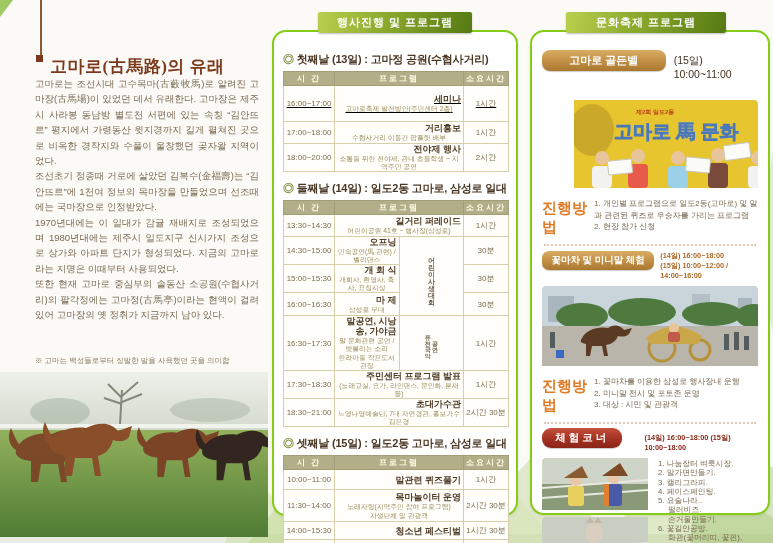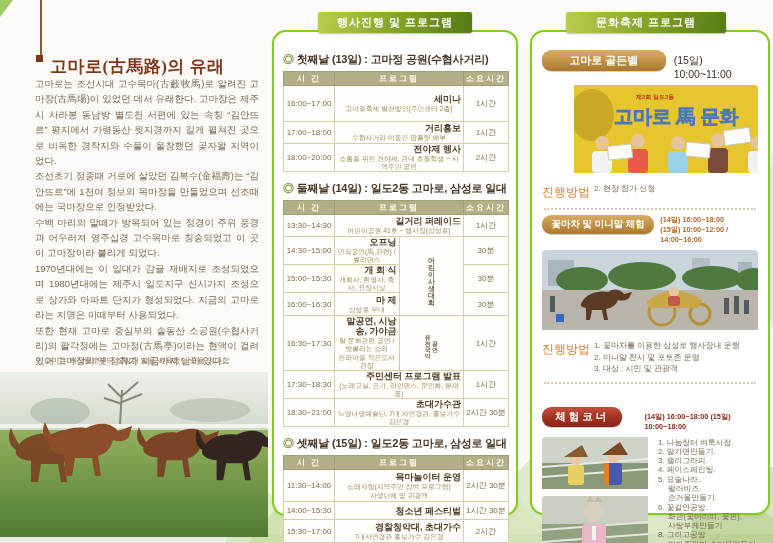--- a/index.html
+++ b/index.html
@@ -48,30 +48,30 @@
   .prg-sub{font-size:6.8px;color:#998c5c;line-height:8px;margin-top:1px;}
   .vcell{display:flex;gap:1px;align-items:center;justify-content:center;}
   .vtxt{writing-mode:vertical-rl;text-orientation:upright;font-size:7px;line-height:1.05;
     font-weight:bold;color:#6b5f46;}
   .vtxt.sm{font-size:6px;}
   
   .sec-head{display:flex;align-items:flex-start;margin-top:6px;}
   .tab{border-radius:9px;color:#fff;font-weight:bold;text-align:center;
     background:linear-gradient(180deg,#d9ac64 0%,#c08f44 55%,#a9772e 100%);
     box-shadow:0 1px 1px rgba(0,0,0,.2);}
-  .tab1{width:132px;font-size:11px;padding:3px 0;}
-  .tab2{width:128px;font-size:9.5px;padding:3px 0;}
+  .tab1{width:132px;font-size:11px;padding:3px 0;border-radius:8px;}
+  .tab2{width:128px;font-size:9.5px;padding:3px 0;border-radius:7px;}
   .tab3{width:92px;font-size:10.5px;letter-spacing:3px;padding:3px 0;
     background:linear-gradient(180deg,#c4503c 0%,#a33223 55%,#8a2418 100%);}
   .time-big{font-size:10.5px;font-weight:normal;color:#3f3020;margin:4px 0 0 8px;}
   .time-sm{font-size:7.3px;font-weight:bold;color:#b06a28;line-height:10px;margin-left:6px;}
   .time-red{font-size:7.3px;font-weight:bold;color:#8a2a1a;margin:5px 0 0 6px;}
   .photo{border-radius:4px;overflow:hidden;display:block;}
   .method{display:flex;margin-top:6px;}
-  .method-label{width:52px;font-size:12px;font-weight:normal;color:#e07c28;padding-top:1px;}
+  .method-label{width:52px;font-size:15px;font-weight:bold;color:#e07c28;padding-top:1px;}
   .method-items{flex:1;font-size:8px;color:#7a6a52;line-height:11.5px;}
   .dotline{border:0;border-top:2px dotted #dcc9ae;margin:7px 2px 0 2px;}
   .xp-body{display:flex;margin-top:6px;}
   .xp-photos{width:108px;}
   .xp-list{flex:1;padding-left:8px;font-size:7.8px;color:#7a6a52;line-height:9.3px;padding-top:1px;}
   .xline{white-space:nowrap;}
   .xline.ind{padding-left:10px;}
 </style>
 </head>
 <body>
@@ -89,21 +89,20 @@
   <polygon points="520,500 560,543 480,543" fill="#d2e4ae" opacity="0.45"></polygon>
 </svg>
 
 <div class="lp">
   <div class="lp-rule"></div>
   <div class="lp-bullet"></div>
   <h1 class="lp-title">고마로(古馬路)의 유래</h1>
   <div class="lp-body">
     <p>고마로는 조선시대 고수목마(古藪牧馬)로 알려진 고마장(古馬場)이 있었던 데서 유래한다. 고마장은 제주시 사라봉 동남방 별도천 서편에 있는 속칭 “김안뜨르” 평지에서 가령동산 윗지경까지 길게 펼쳐진 곳으로 비옥한 경작지와 수풀이 울창했던 곶자왈 지역이었다.</p>
     <p>조선초기 정종때 거로에 살았던 김복수(金福壽)는 “김안뜨르”에 1천여 정보의 목마장을 만들었으며 선조때에는 국마장으로 인정받았다.</p>
-    <p>수백 마리의 말떼가 방목되어 있는 정경이 주위 풍경과 어우러져 영주십경 고수목마로 칭송되었고 이 곳이 고마장이라 불리게 되었다.</p>
     <p>1970년대에는 이 일대가 감귤 재배지로 조성되었으며 1980년대에는 제주시 일도지구 신시가지 조성으로 상가와 아파트 단지가 형성되었다. 지금의 고마로라는 지명은 이때부터 사용되었다.</p>
     <p>또한 현재 고마로 중심부의 솔동산 소공원(수협사거리)의 팔각정에는 고마정(古馬亭)이라는 현액이 걸려 있어 고마장의 옛 정취가 지금까지 남아 있다.</p>
   </div>
   <div class="lp-foot">※ 고마는 백성들로부터 징발한 말을 사육했던 곳을 의미함</div>
   <div class="lp-photo">
     <svg width="268" height="165" viewBox="0 0 268 165">
       <defs>
         <linearGradient id="sky" x1="0" y1="0" x2="0" y2="1">
           <stop offset="0" stop-color="#eef0ea"></stop>
             <stop offset="1" stop-color="#cdd6c6"></stop>
@@ -135,21 +134,21 @@
     <span class="mark">◎</span>
     <span>첫째날 (13일) : 고마정 공원(수협사거리)</span>
   </div>
   <table class="sched">
     <tbody>
         <tr>
       <th style="width:50px">시 간</th>
       <th>프로그램</th>
       <th style="width:44px">소요시간</th>
     </tr>
-    <tr style="height:36px;">
+    <tr style="height:36px;text-decoration:underline;">
       <td class="t-time">16:00~17:00</td>
       <td>
             <div class="prg-title">세미나</div>
           <div class="prg-sub">고마로축제 발전방안(주민센터 2층)</div>
           </td>
       <td class="t-dur">1시간</td>
     </tr>
     <tr style="height:22px;">
       <td class="t-time">17:00~18:00</td>
       <td>
@@ -255,20 +254,27 @@
     <span class="mark">◎</span>
     <span>셋째날 (15일) : 일도2동 고마로, 삼성로 일대</span>
   </div>
   <table class="sched">
     <tbody>
         <tr>
       <th style="width:50px">시 간</th>
       <th>프로그램</th>
       <th style="width:44px">소요시간</th>
     </tr>
+    <tr style="height:20px;">
+      <td class="t-time">10:00~11:00</td>
+      <td>
+            <div class="prg-title">말관련 퀴즈풀기</div>
+          </td>
+      <td class="t-dur">1시간</td>
+    </tr>
     <tr style="height:32px;">
       <td class="t-time">11:30~14:00</td>
       <td>
             <div class="prg-title">목마놀이터 운영</div>
           <div class="prg-sub">노래자랑(지역주민 참여 프로그램)</div>
           <div class="prg-sub">자생단체 및 관광객</div>
           </td>
       <td class="t-dur">2시간 30분</td>
     </tr>
     <tr style="height:18px;">
@@ -291,21 +297,21 @@
     </table>
 </div>
 
 <div class="banner" style="left:566px;width:160px;">문화축제 프로그램</div>
 <div class="card" id="right-card">
 
   <div class="sec-head" style="margin-top:10px;">
     <div class="tab tab1">고마로 골든벨</div>
     <div class="time-big">(15일) 10:00~11:00</div>
   </div>
-  <div class="photo" style="margin-top:5px;padding-left:32px;">
+  <div class="photo" style="margin-top:20px;padding-left:32px;">
     <svg width="216" height="88" viewBox="0 0 216 88">
       <rect width="216" height="88" fill="#e6c52e"></rect>
       <ellipse cx="18" cy="30" rx="22" ry="26" fill="#8a6a20" opacity="0.3"></ellipse>
       <text x="62" y="14" font-size="6" fill="#c04020" font-weight="bold">제2회 일도2동</text>
       <text x="40" y="38" font-size="19" font-weight="bold" fill="#ffffff" stroke="#4a78b8" stroke-width="0.8">고마로 馬 문화</text>
       <g>
         <circle cx="28" cy="58" r="7" fill="#e8c49a"></circle>
           <rect x="18" y="66" width="20" height="22" rx="4" fill="#f2f2f0"></rect>
         <circle cx="64" cy="56" r="7" fill="#e8c49a"></circle>
           <rect x="54" y="64" width="20" height="24" rx="4" fill="#e85a4a"></rect>
@@ -318,20 +324,21 @@
         <rect x="34" y="60" width="24" height="14" rx="1" fill="#fbfbf8" stroke="#c8c8c0" transform="rotate(-6 46 67)"></rect>
         <rect x="112" y="58" width="24" height="14" rx="1" fill="#fbfbf8" stroke="#c8c8c0" transform="rotate(5 124 65)"></rect>
         <rect x="150" y="44" width="26" height="15" rx="1" fill="#fbfbf8" stroke="#c8c8c0" transform="rotate(-8 163 51)"></rect>
         <rect x="190" y="30" width="24" height="13" rx="1" fill="#fbfbf8" stroke="#c8c8c0" transform="rotate(10 202 36)"></rect>
       </g>
     </svg>
   </div>
   <div class="method">
     <div class="method-label">진행방법</div>
     <div class="method-items">
+      <div>1. 개인별 프로그램으로 일도2동(고마로) 및 말과 관련된 퀴즈로 우승자를 가리는 프로그램</div>
       <div>2. 현장 참가 신청</div>
     </div>
   </div>
   <hr class="dotline">
 
   <div class="sec-head" style="margin-top:5px;">
     <div class="tab tab2">꽃마차 및 미니말 체험</div>
     <div class="time-sm">
       <div>(14일) 16:00~18:00</div>
       <div>(15일) 10:00~12:00 / 14:00~16:00</div>
@@ -370,21 +377,21 @@
   <div class="method">
     <div class="method-label">진행방법</div>
     <div class="method-items">
       <div>1. 꽃마차를 이용한 삼성로 행사장내 운행</div>
       <div>2. 미니말 전시 및 포토존 운영</div>
       <div>3. 대상 : 시민 및 관광객</div>
     </div>
   </div>
   <hr class="dotline">
 
-  <div class="sec-head" style="margin-top:23px;gap:16px;">
+  <div class="sec-head" style="margin-top:4px;gap:16px;">
     <div class="tab tab3">체험코너</div>
     <div class="time-red">(14일) 16:00~18:00 (15일) 10:00~18:00</div>
   </div>
   <div class="xp-body">
     <div class="xp-photos">
       <div class="photo">
         <svg width="106" height="52" viewBox="0 0 106 52">
           <rect width="106" height="52" fill="#cfd4c8"></rect>
           <rect y="26" width="106" height="26" fill="#8a9a78"></rect>
           <path d="M0,30 L106,22 M0,40 L106,32" stroke="#e8eae2" stroke-width="2"></path>

